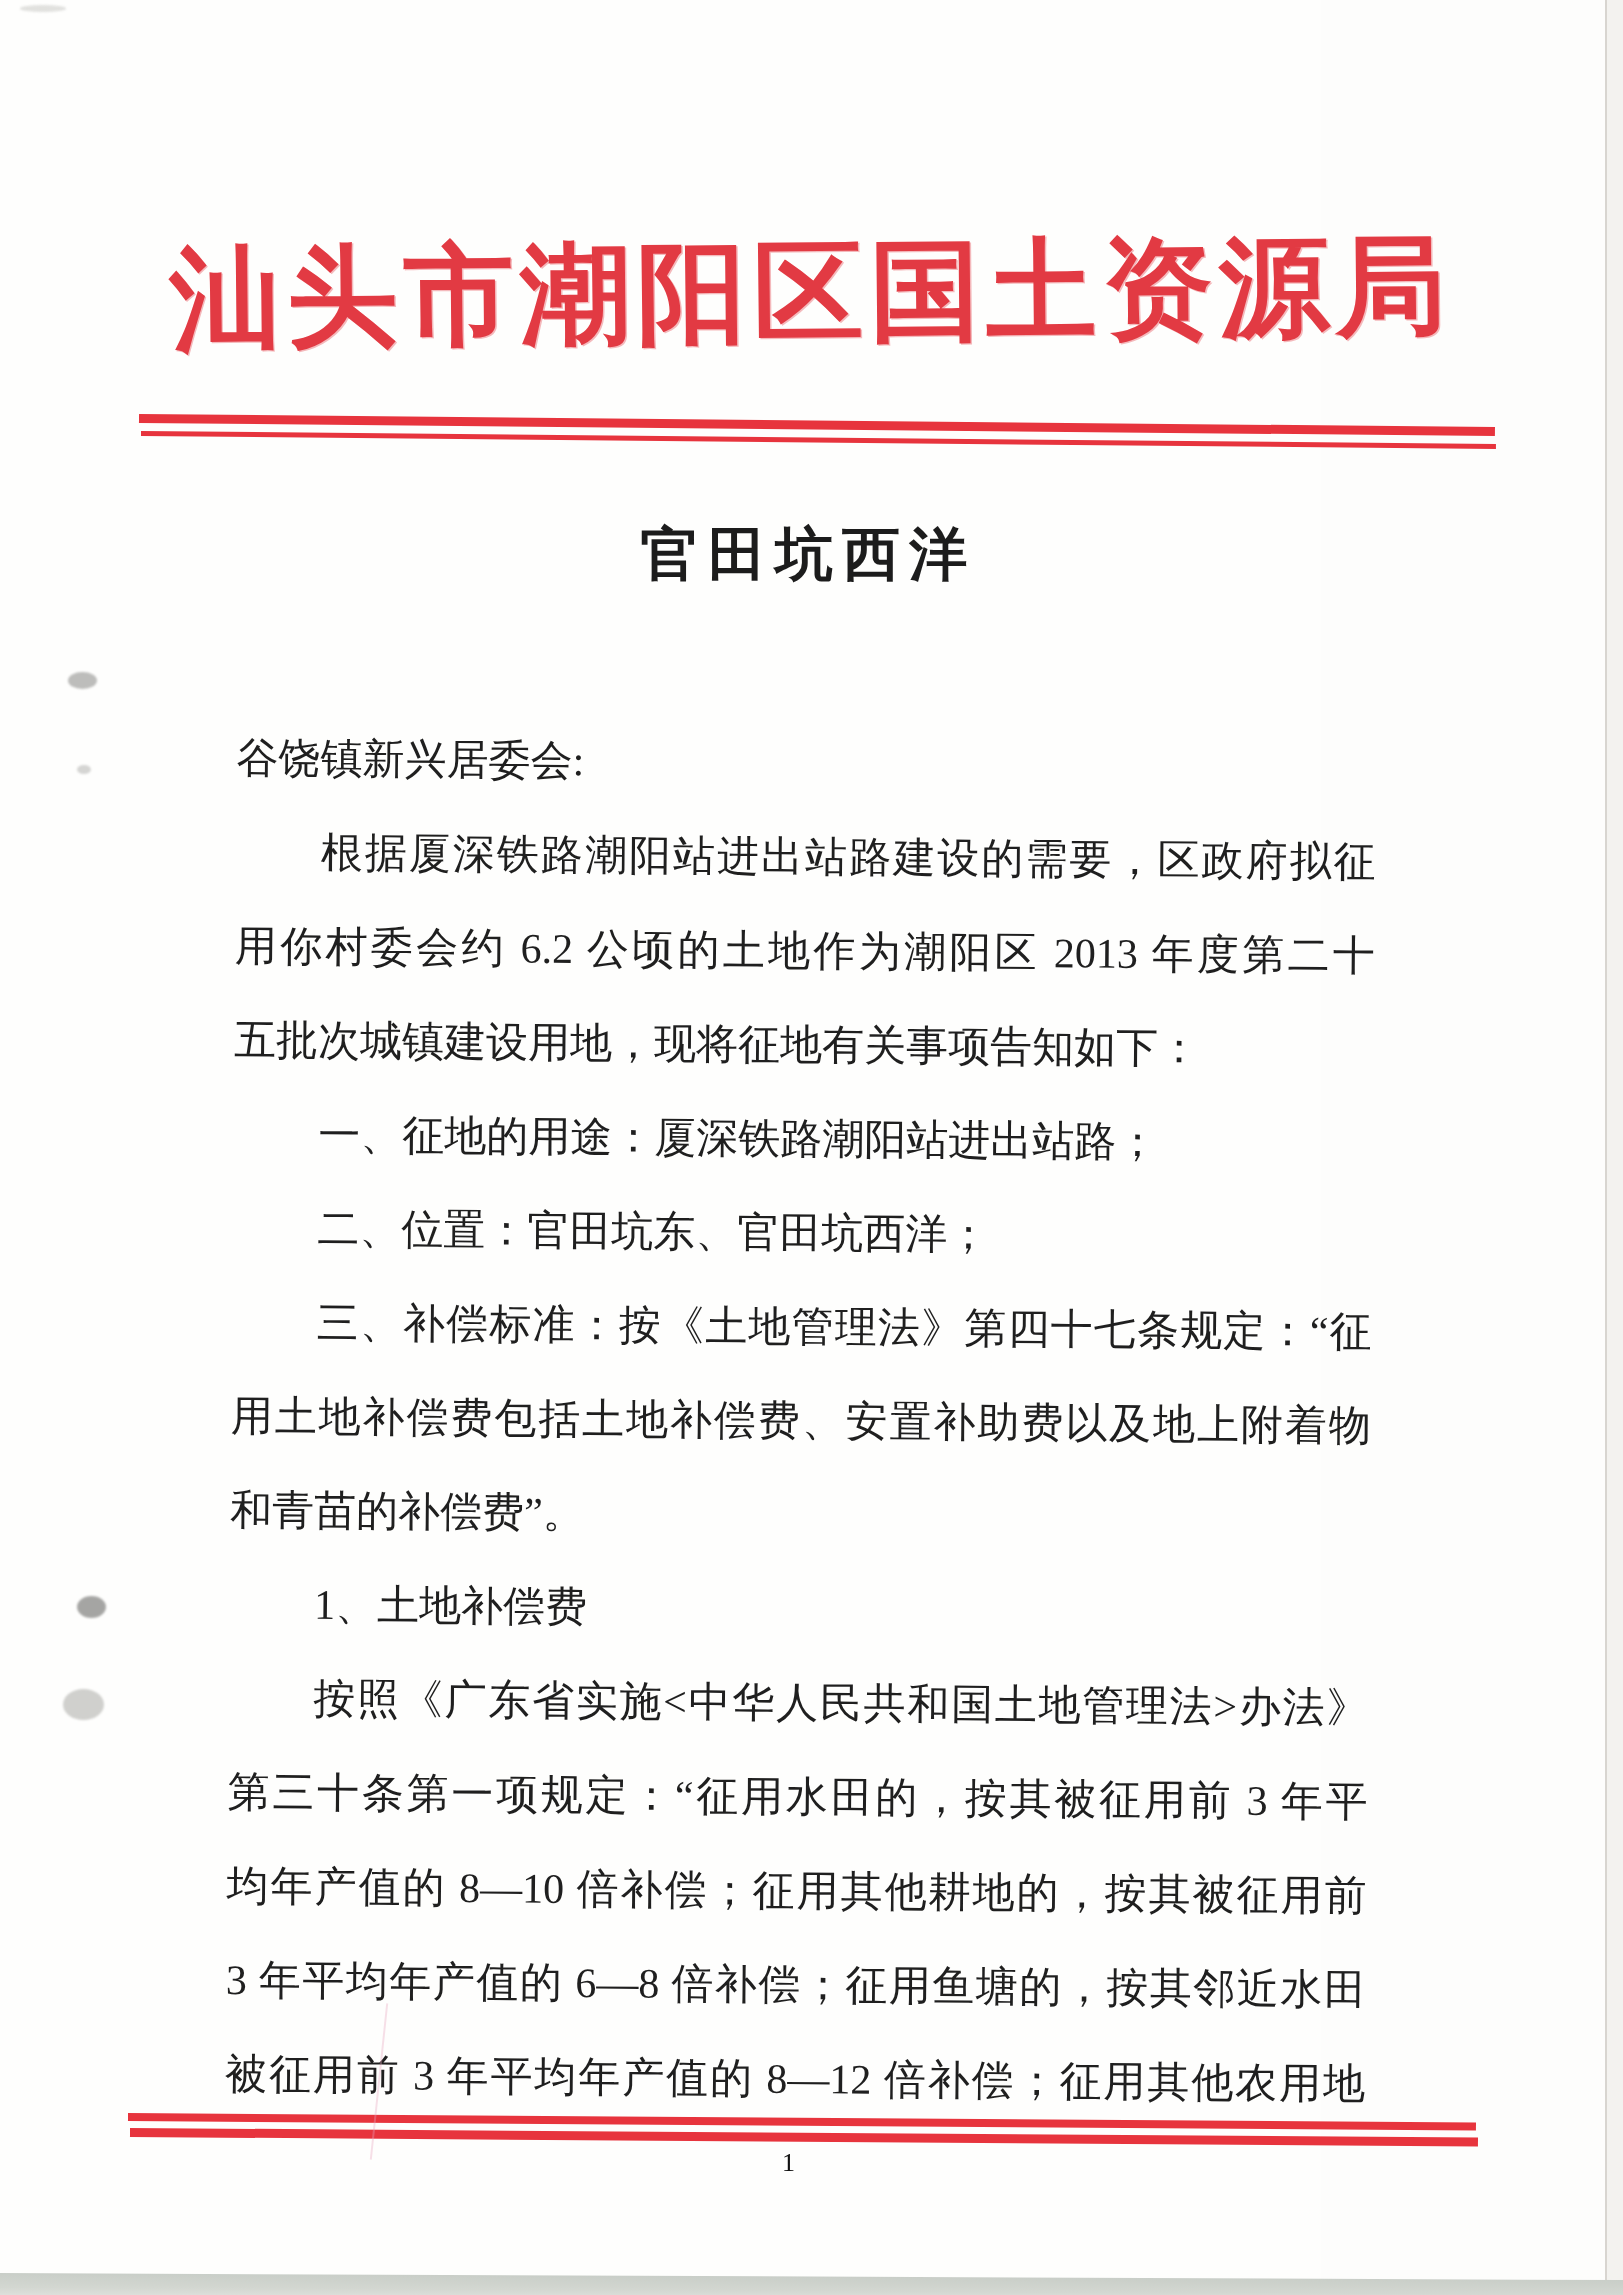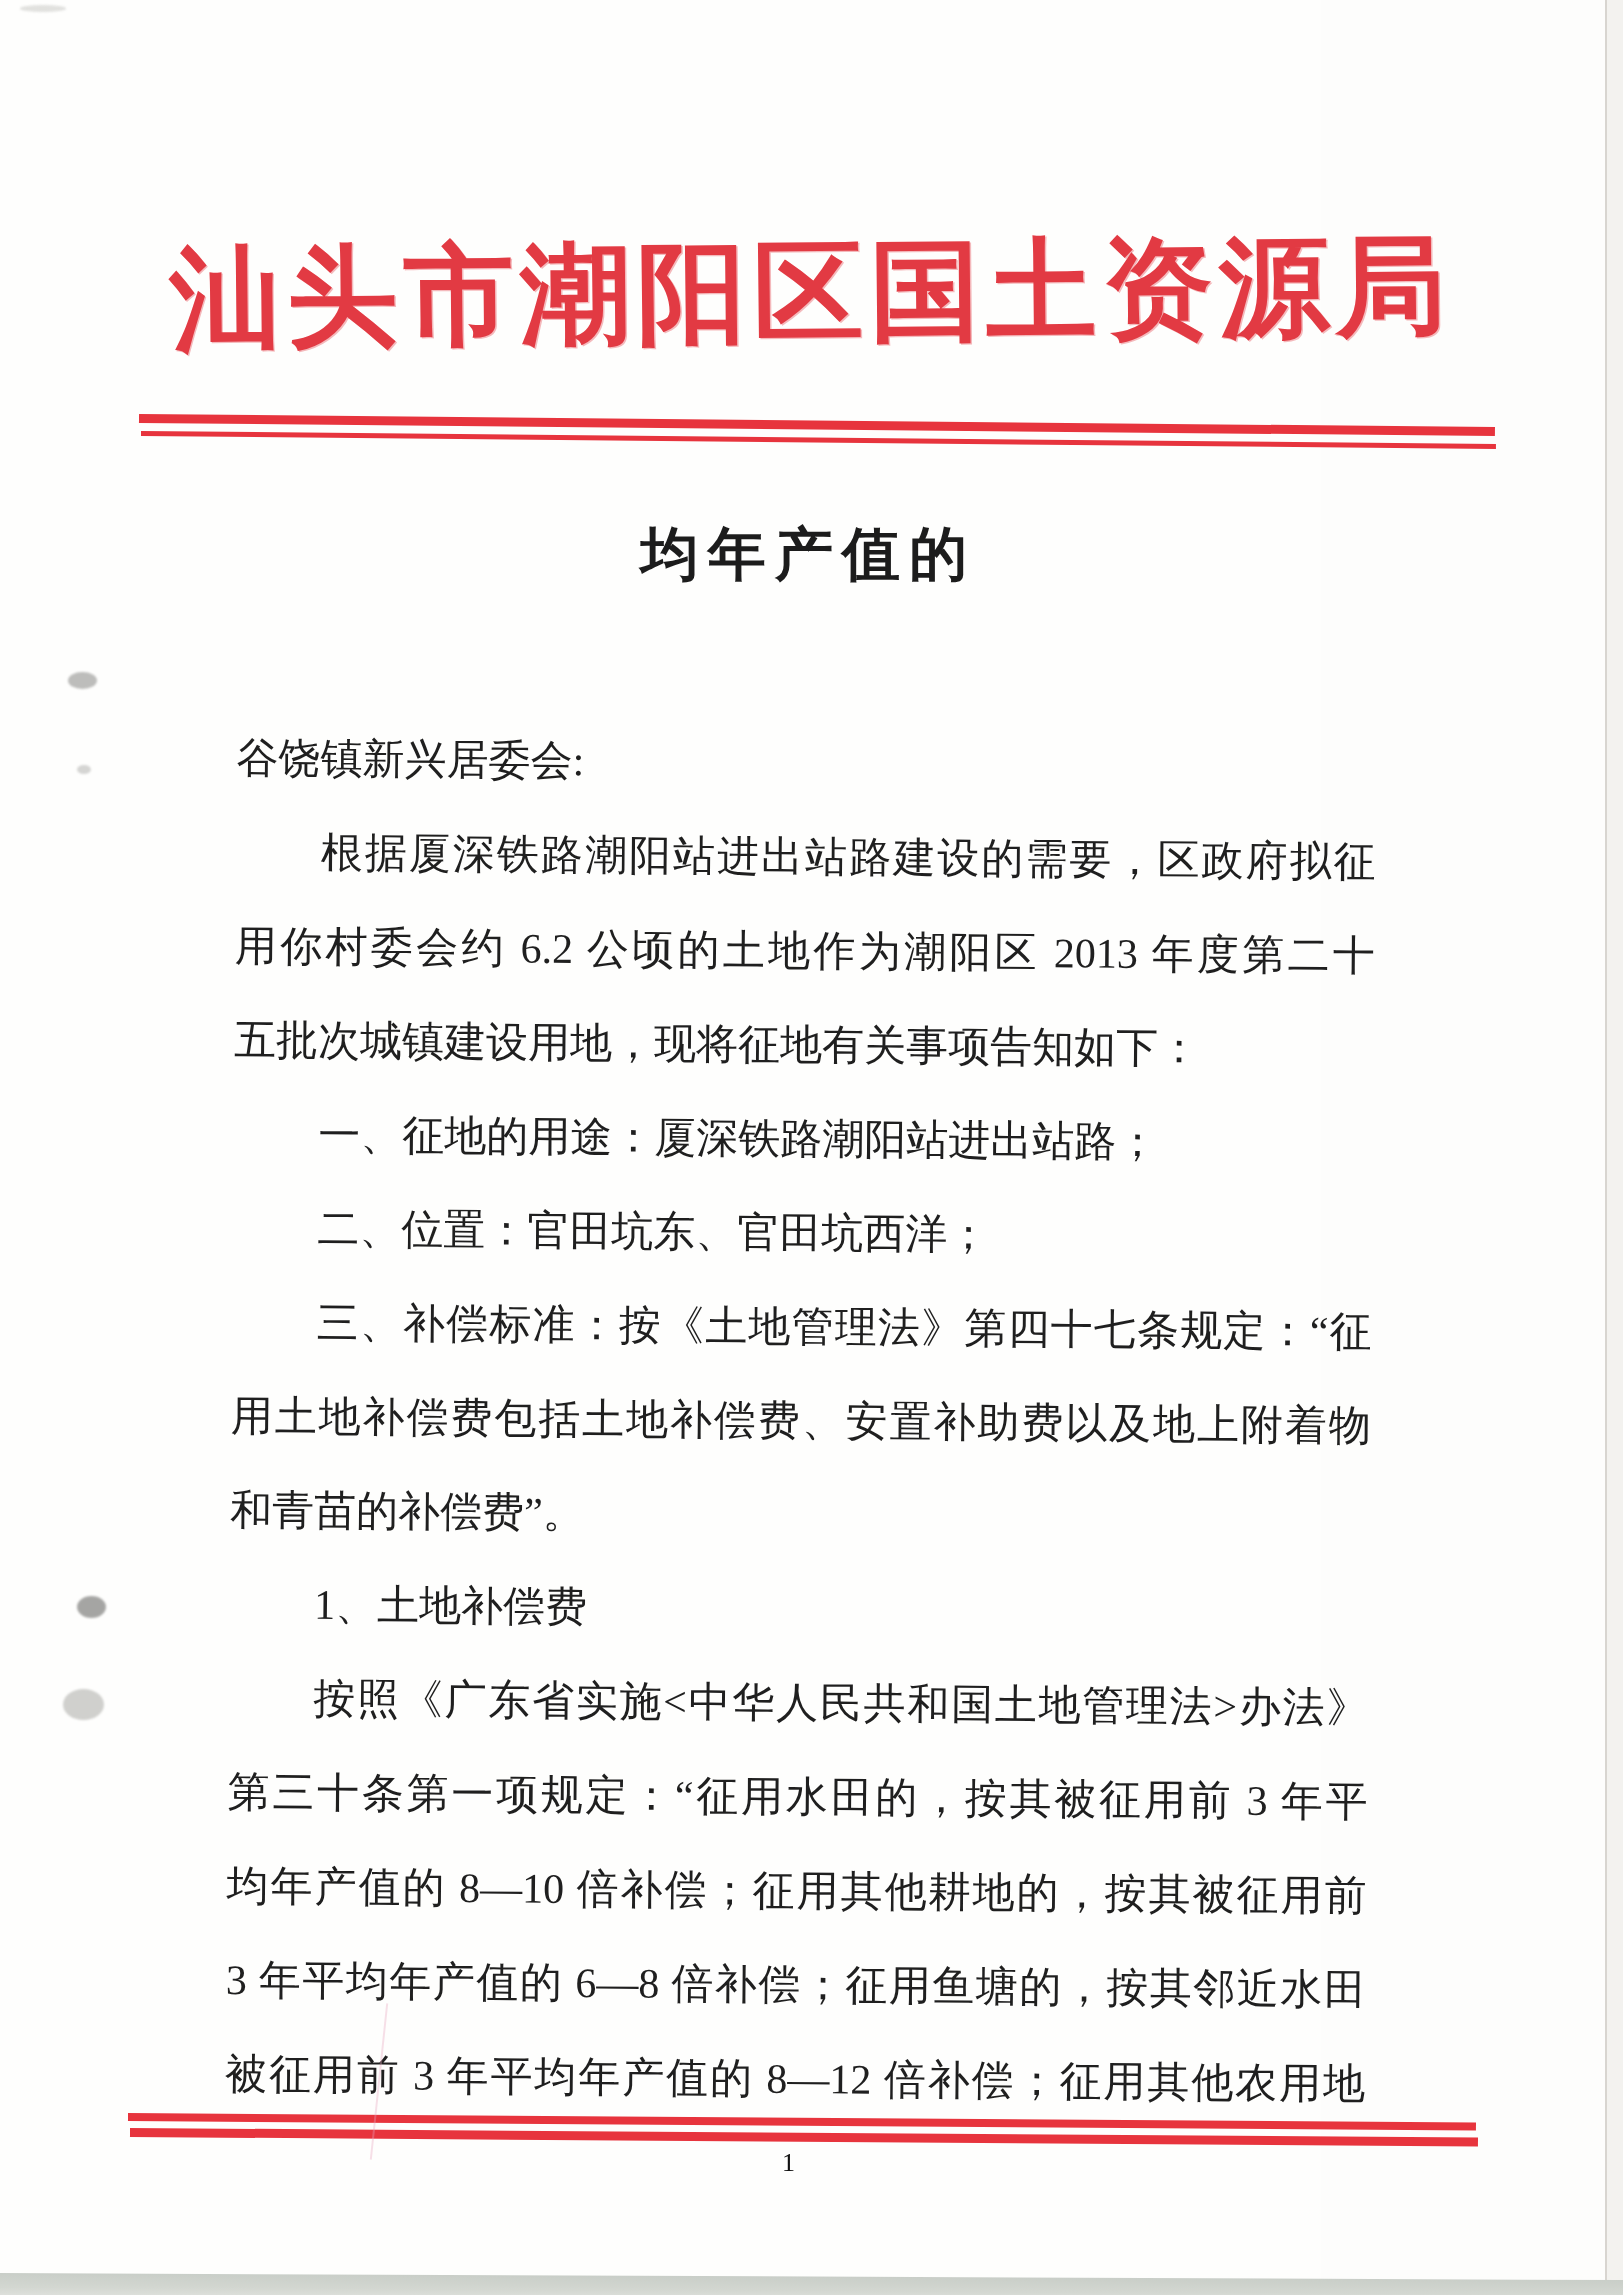--- a/index.html
+++ b/index.html
@@ -96,21 +96,21 @@
 </head>
 <body>
 
 <div class="page">
 
   <div class="red-title">汕头市潮阳区国土资源局</div>
 
   <div class="hline thick"></div>
   <div class="hline thin"></div>
 
-  <h1 class="doc-title">均年产值的</h1>
+  <h1 class="doc-title">官田坑西洋</h1>
 
   <div class="body-block" id="body-block">
       <div class="line">谷饶镇新兴居委会:</div>
       <div class="line indent fill">根据厦深铁路潮阳站进出站路建设的需要，区政府拟征</div>
       <div class="line fill">用你村委会约 6.2 公顷的土地作为潮阳区 2013 年度第二十</div>
       <div class="line">五批次城镇建设用地，现将征地有关事项告知如下：</div>
       <div class="line indent">一、征地的用途：厦深铁路潮阳站进出站路；</div>
       <div class="line indent">二、位置：官田坑东、官田坑西洋；</div>
       <div class="line indent fill">三、补偿标准：按《土地管理法》第四十七条规定：“征</div>
       <div class="line fill">用土地补偿费包括土地补偿费、安置补助费以及地上附着物</div>

